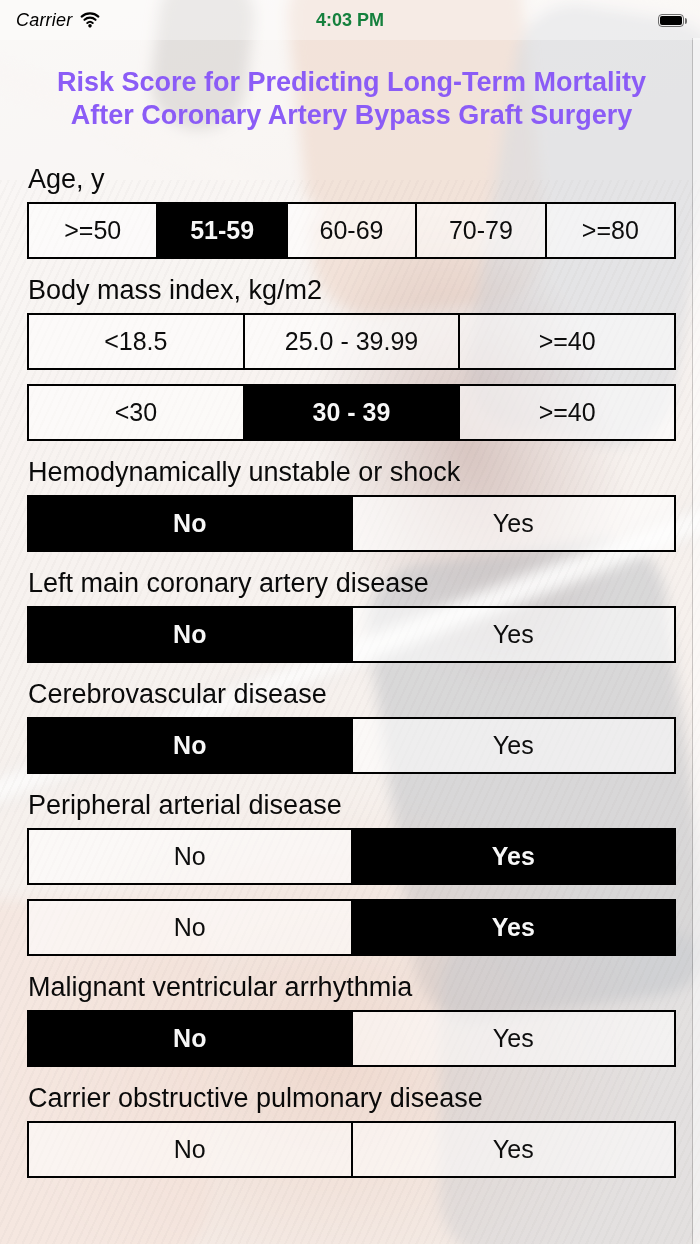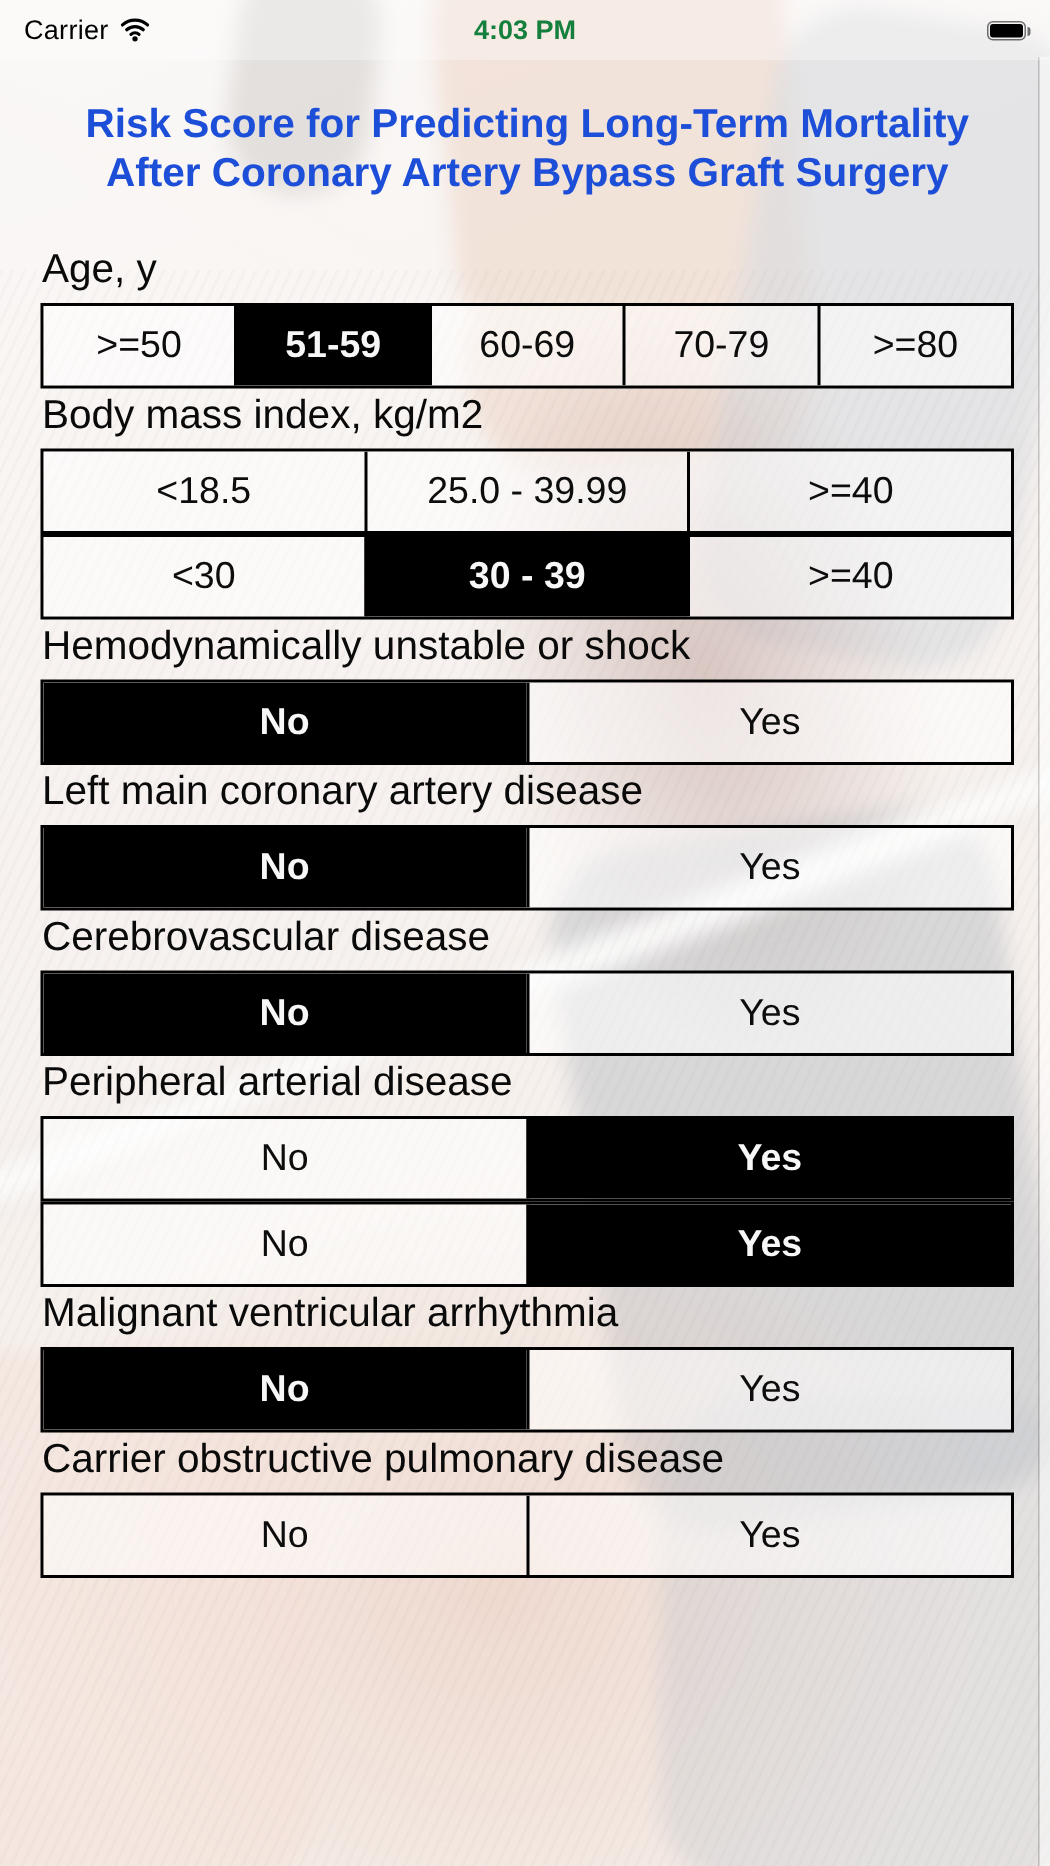--- a/index.html
+++ b/index.html
@@ -30,35 +30,35 @@
   .bg-veil{position:absolute;inset:0;background:rgba(255,255,255,.40);}
 
   
   .scroll-strip{position:absolute;top:38px;bottom:0;left:693px;width:7px;background:rgba(255,255,255,.5);}
   .scroll-line{position:absolute;top:38px;bottom:0;left:692px;width:1px;background:rgba(0,0,0,.18);}
 
   
   .status-bar{position:absolute;top:0;left:0;right:0;height:40px;
     display:flex;align-items:center;justify-content:space-between;
     padding:0 16px;box-sizing:border-box;background:rgba(255,255,255,.30);z-index:5;}
-  .sb-left{display:flex;align-items:center;gap:7px;}
+  .sb-left{display:flex;align-items:center;gap:7px;font-style:italic;}
   .sb-carrier{font-size:18px;color:#000;letter-spacing:.2px;}
   .sb-time{position:absolute;left:0;right:0;text-align:center;font-size:18px;font-weight:bold;color:#15803d;pointer-events:none;}
   .sb-right{display:flex;align-items:center;z-index:1;}
   .wifi{display:block;}
   .battery{position:relative;width:26px;height:13px;border:1px solid rgba(0,0,0,.55);border-radius:4px;box-sizing:border-box;}
   .battery .fill{position:absolute;inset:1px;background:#000;border-radius:2px;}
   .battery .nub{position:absolute;right:-4px;top:3.5px;width:2.5px;height:6px;background:rgba(0,0,0,.55);border-radius:0 2px 2px 0;}
 
   
   main{position:absolute;top:40px;left:0;right:0;bottom:0;
     padding:26px 24px 0 27px;box-sizing:border-box;z-index:4;}
-  h1{margin:0 0 30px 0;font-size:27px;line-height:33px;font-weight:bold;color:#1d4ed8;
+  h1{margin:0 0 30px 0;font-size:27px;line-height:33px;font-weight:bold;color:#8b5cf6;
      text-align:center;white-space:pre-line;}
-  .row{}
+  .row{margin-bottom:14px;}
   .q-label{font-size:27px;line-height:34px;color:#0a0a0a;margin:0 0 6px 1px;}
   .seg{display:flex;height:57px;box-sizing:border-box;border:2px solid #000;
        border-radius:0;overflow:hidden;background:rgba(255,255,255,.08);}
   .seg-btn{flex:1 1 0;display:flex;align-items:center;justify-content:center;
        background:rgba(255,255,255,.52);border:none;border-left:2px solid #000;
        margin:0;padding:0;font-family:inherit;font-size:25px;color:#0d0d0d;cursor:pointer;}
   .seg-btn:first-child{border-left:none;}
   .seg-btn.selected{background:#000;color:#f7f7f7;font-weight:bold;}
 </style>
 </head>

